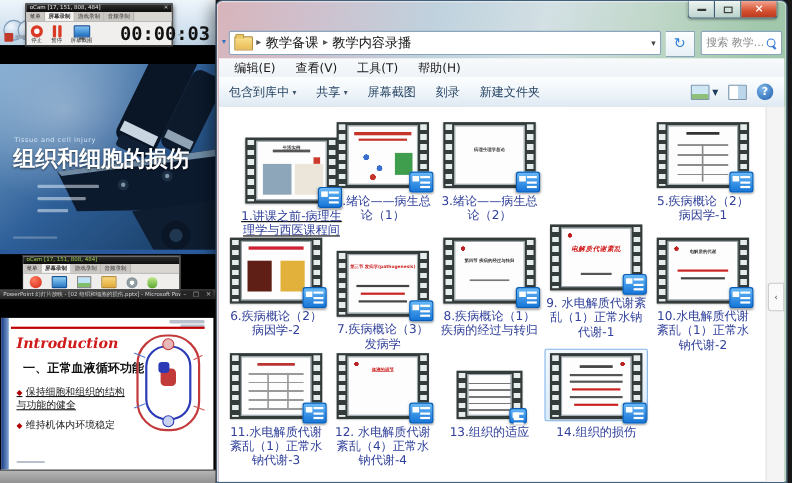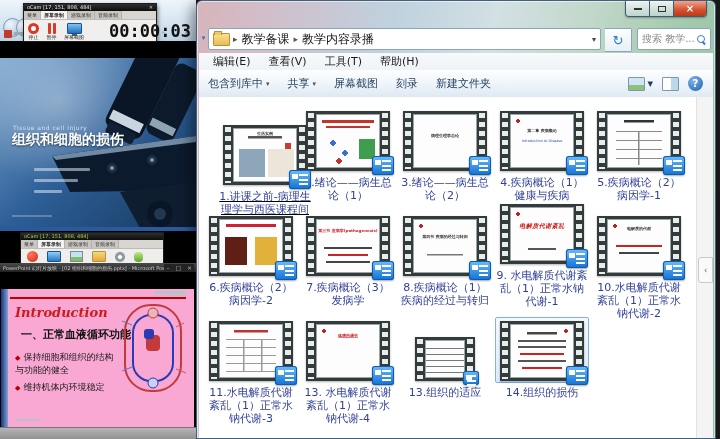--- a/index.html
+++ b/index.html
@@ -33,42 +33,42 @@
   .pause-glyph i{width:3px;height:11px;background:#d93a26;border-radius:1px;}
   .mon-glyph{width:13px;height:9px;background:linear-gradient(#7fc3f2,#1f6fc0);border:1px solid #14529a;border-radius:1px;position:relative;}
   .mon-glyph::after{content:"";position:absolute;left:4px;bottom:-3px;width:5px;height:2px;background:#555;}
   #rec1-timer{font-family:"DejaVu Sans Mono","Liberation Mono",monospace;font-size:17px;font-weight:bold;color:#111;margin-left:18px;}
 
   
   #slideshow{left:0;top:41px;width:196px;height:231px;background:#000;z-index:10;}
   #micro-wrap{position:absolute;left:0;top:17px;width:196px;height:170px;overflow:hidden;}
   #micro-frame{position:absolute;left:0;top:186px;width:196px;height:4px;background:#2a5a9c;}
   .ss-en{position:absolute;left:13px;top:83px;font-size:6px;color:#cfe2f2;letter-spacing:.5px;}
-  .ss-cn{position:absolute;left:12px;top:90px;font-size:14px;font-weight:bold;color:#fff;text-shadow:0 1px 2px rgba(0,0,0,.6);}
+  .ss-cn{position:absolute;left:12px;top:90px;font-size:20px;font-weight:bold;color:#fff;text-shadow:0 1px 2px rgba(0,0,0,.6);}
   .ss-sub{position:absolute;height:3px;background:rgba(220,232,244,.55);border-radius:1px;}
   .ss-tiny{position:absolute;left:12px;top:174px;width:40px;height:2px;background:rgba(255,255,255,.25);}
 
   
   #rec2{left:20px;top:232px;width:142px;height:31px;background:#efeeec;border:1px solid #1c1c1c;z-index:20;overflow:hidden;}
   #rec2 .rec-title{color:#9fd14f;}
   .rec2-icons{display:flex;align-items:center;gap:9px;padding:2px 6px;}
   .ric{display:block;}
   .ric-rec{width:11px;height:11px;border-radius:50%;background:radial-gradient(circle at 35% 30%,#ff7a5e,#d32812);}
   .ric-mon{width:12px;height:9px;background:linear-gradient(#8fd0f5,#2a77c4);border:1px solid #14529a;border-radius:1px;}
   .ric-pic{width:11px;height:9px;background:linear-gradient(#bfe3f7 55%,#7fbf6a 55%);border:1px solid #888;}
   .ric-folder{width:12px;height:9px;background:linear-gradient(#f7d979,#e3a93e);border:1px solid #b9913a;border-radius:1px;}
   .ric-gear{width:10px;height:10px;border-radius:50%;background:radial-gradient(circle,#fff 25%,#9aa 30%,#778);}
   .ric-mic{width:9px;height:10px;border-radius:4px;background:linear-gradient(#bfe98a,#5da631);}
 
   
   #pptwin{left:0;top:263px;width:196px;height:176px;background:#000;z-index:25;}
   #ppt-titlebar{position:absolute;left:0;top:0;width:100%;height:9px;background:linear-gradient(#4a4a4a,#232323);
     display:flex;align-items:center;color:#cfcfcf;font-size:5px;padding:0 3px;box-sizing:border-box;white-space:nowrap;overflow:hidden;}
   #ppt-controls{position:absolute;right:2px;top:1px;font-size:6px;color:#bbb;letter-spacing:2px;z-index:2;background:#232323;padding-left:2px;}
-  #slide{position:absolute;left:1px;top:26px;width:193px;height:138px;background:#f9a8d4;overflow:hidden;}
+  #slide{position:absolute;left:1px;top:26px;width:193px;height:138px;background:#ffffff;overflow:hidden;}
   #slide-blue{position:absolute;left:0;top:0;width:7px;height:100%;background:linear-gradient(to right,#16357f,#7fa4d4);}
   #slide-redline{position:absolute;left:9px;top:8px;width:176px;height:2px;background:#c00000;}
   .slide-corner{position:absolute;background:#b9c2cc;height:2.5px;border-radius:1px;}
   #slide-heading{position:absolute;left:14px;top:16px;color:#d01919;font-size:13px;font-weight:bold;font-style:italic;
     font-family:"DejaVu Serif","Liberation Serif",serif;}
   #slide-subheading{position:absolute;left:20px;top:38px;color:#111;font-size:11px;font-weight:bold;
     font-family:"DejaVu Serif","Liberation Serif",serif;}
   .slide-bullet{position:absolute;left:14px;width:106px;color:#1a1a1a;font-size:9px;line-height:12px;
     font-family:"DejaVu Serif","Liberation Serif",serif;}
   .slide-bullet .bdot{color:#b00000;font-size:7px;margin-right:3px;}
@@ -312,21 +312,21 @@
       <span>PowerPoint 幻灯片放映 - [02 组织和细胞的损伤.pptx] - Microsoft PowerPoint</span>
     </div>
     <span id="ppt-controls">– □ ×</span>
     <div id="slide">
       <div id="slide-blue"></div>
       <span class="slide-corner" style="right:8px;top:2px;width:32px;"></span>
       <span class="slide-corner" style="right:8px;top:6px;width:22px;"></span>
       <div id="slide-redline"></div>
       <div id="slide-heading">Introduction</div>
       <div id="slide-subheading">一、正常血液循环功能</div>
-      <div class="slide-bullet" style="top:62px;">
+      <div class="slide-bullet" style="top:62px;text-decoration:underline;">
         <span class="bdot">◆</span><span>保持细胞和组织的结构与功能的健全</span>
       </div>
       <div class="slide-bullet" style="top:92px;">
         <span class="bdot">◆</span><span>维持机体内环境稳定</span>
       </div>
       <svg id="slide-diagram" width="70" height="96" viewBox="0 0 70 96">
         <rect x="5" y="4" width="56" height="86" rx="26" fill="none" stroke="#c23a3a" stroke-width="2"></rect>
         <rect x="13" y="14" width="40" height="66" rx="18" fill="none" stroke="#2b3bb5" stroke-width="2"></rect>
         <rect x="26" y="34" width="14" height="16" rx="4" fill="#c23a3a"></rect>
         <rect x="24" y="28" width="10" height="10" rx="3" fill="#2b3bb5"></rect>
@@ -441,32 +441,20 @@
         <div class="slide-mini">
           <span class="caption">病理生理学总论</span>
 
         </div>
         <span class="ovl"></span>
       </div>
     </div>
     <figcaption class="fname">3.绪论——病生总论（2）</figcaption>
   </figure>
 
-  <figure class="item st4" style="margin: 0px; left: 298px; top: 106px;">
-    <div class="thumbwrap">
-      <div class="film">
-        <div class="slide-mini">
-          <span class="caption">第二章 疾病概论</span>
-          <span class="caption2">Introduction to Disease</span>
-        </div>
-        <span class="ovl"></span>
-      </div>
-    </div>
-    <figcaption class="fname">4.疾病概论（1）健康与疾病</figcaption>
-  </figure>
 
   <figure class="item st5" style="margin: 0px; left: 395px; top: 106px;">
     <div class="thumbwrap">
       <div class="film">
         <div class="slide-mini">
           <span class="caption"></span>
 
         </div>
         <span class="ovl"></span>
       </div>
@@ -480,21 +468,21 @@
         <div class="slide-mini">
           <span class="caption"></span>
 
         </div>
         <span class="ovl"></span>
       </div>
     </div>
     <figcaption class="fname">6.疾病概论（2）病因学-2</figcaption>
   </figure>
 
-  <figure class="item st7" style="margin: 0px; left: 104px; top: 211px;">
+  <figure class="item st7" style="margin: 0px; left: 104px; top: 223px;">
     <div class="thumbwrap">
       <div class="film">
         <div class="slide-mini">
           <span class="caption">第三节 发病学(pathogenesis)</span>
 
         </div>
         <span class="ovl"></span>
       </div>
     </div>
     <figcaption class="fname">7.疾病概论（3）发病学</figcaption>
@@ -555,21 +543,21 @@
   <figure class="item st12" style="margin: 0px; left: 104px; top: 316px;">
     <div class="thumbwrap">
       <div class="film">
         <div class="slide-mini">
           <span class="caption">体液的调节</span>
 
         </div>
         <span class="ovl"></span>
       </div>
     </div>
-    <figcaption class="fname">13. 水电解质代谢紊乱（1）正常水钠代谢-4</figcaption>
+    <figcaption class="fname">12. 水电解质代谢紊乱（4）正常水钠代谢-4</figcaption>
   </figure>
 
   <figure class="item st13" style="margin: 0px; left: 201px; top: 316px;">
     <div class="thumbwrap">
       <div class="film">
         <div class="slide-mini">
           <span class="caption"></span>
 
         </div>
         <span class="ovl"></span>

